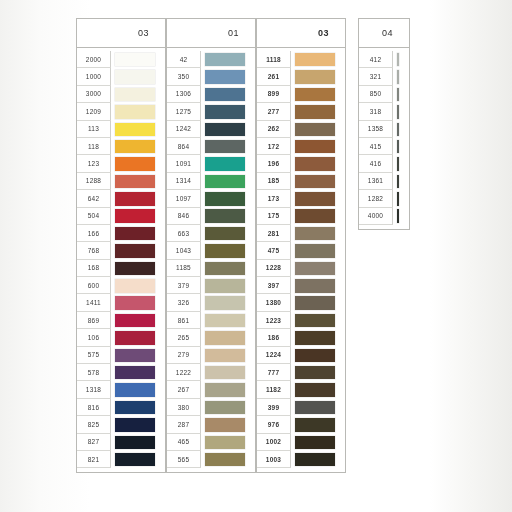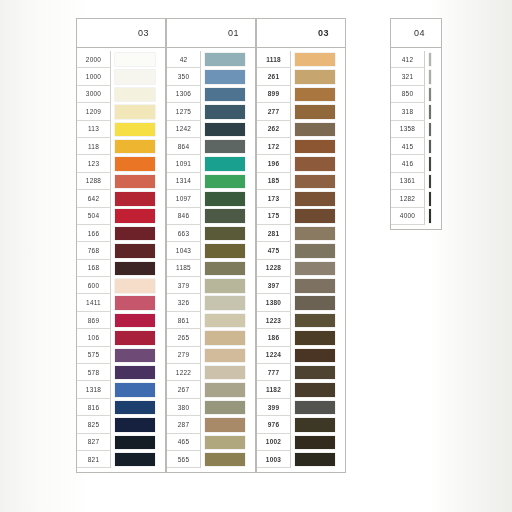--- a/index.html
+++ b/index.html
@@ -75,21 +75,21 @@
     background:#ffffff;
   }
   .swatch-chip{
     width:100%;
     height:13.5px;
     box-shadow:0 0 0 0.5px rgba(0,0,0,0.10);
   }
   .col1{left:76px;top:18px;width:90px;}
   .col2{left:166px;top:18px;width:90px;}
   .col3{left:256px;top:18px;width:90px;font-weight:bold;}
-  .col4{left:362px;top:18px;width:80px;padding-left:28px;}
+  .col4{left:330px;top:18px;width:80px;padding-left:28px;}
 </style>
 </head>
 <body>
 
 <div id="page"></div>
 
 <div id="sheet">
 
   <div class="column col1">
     <div class="col-header">03</div>

